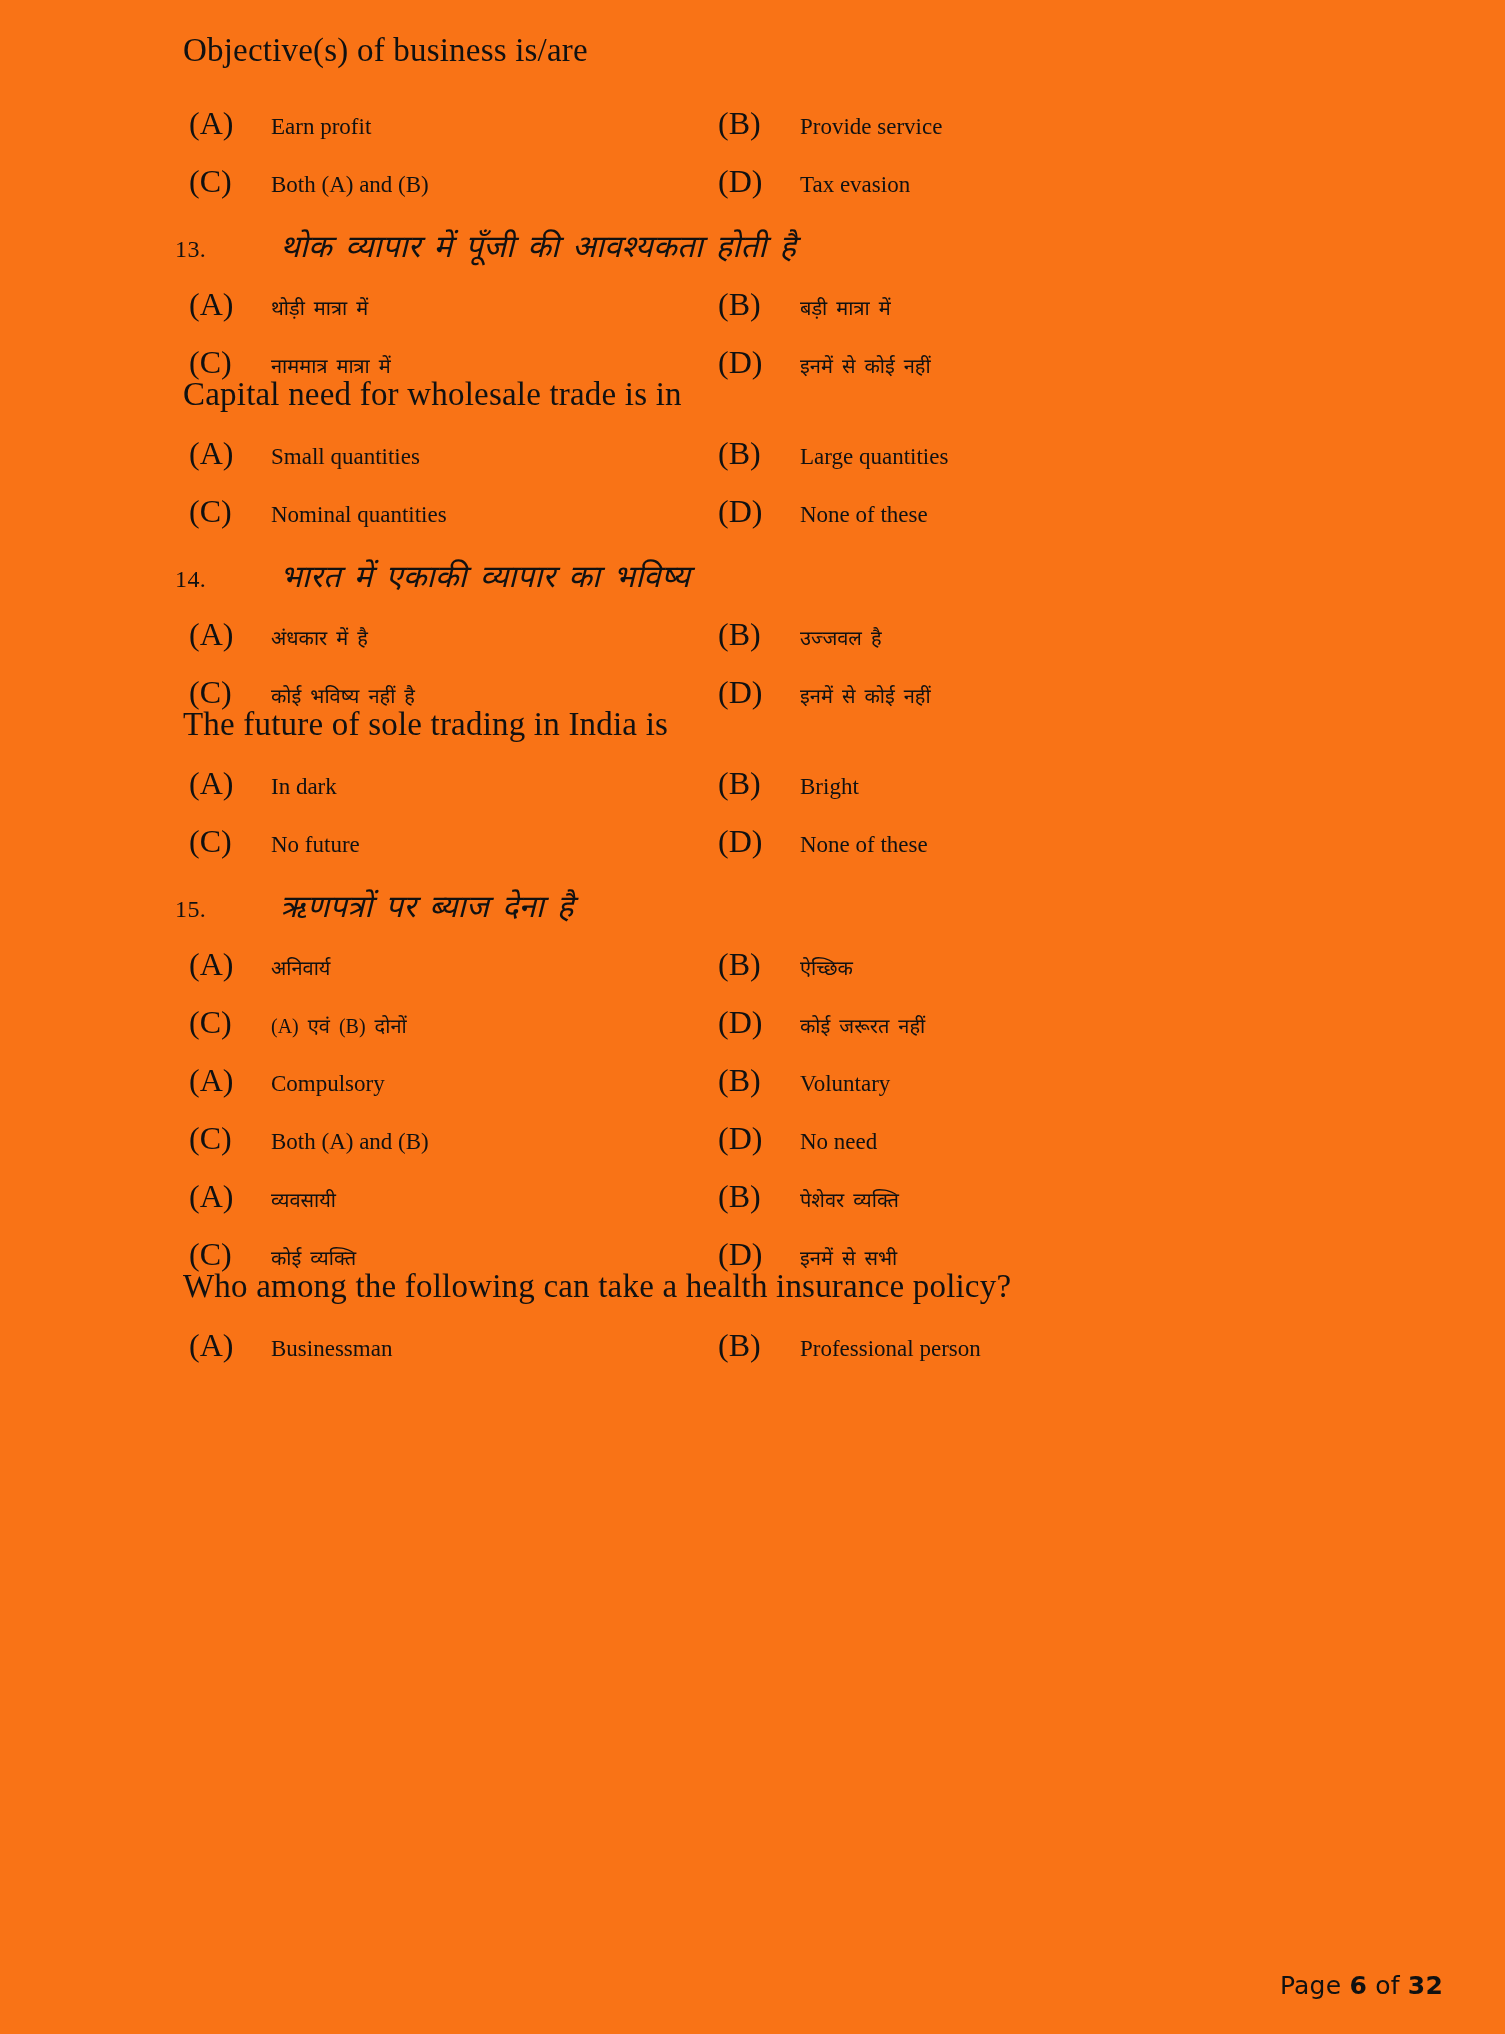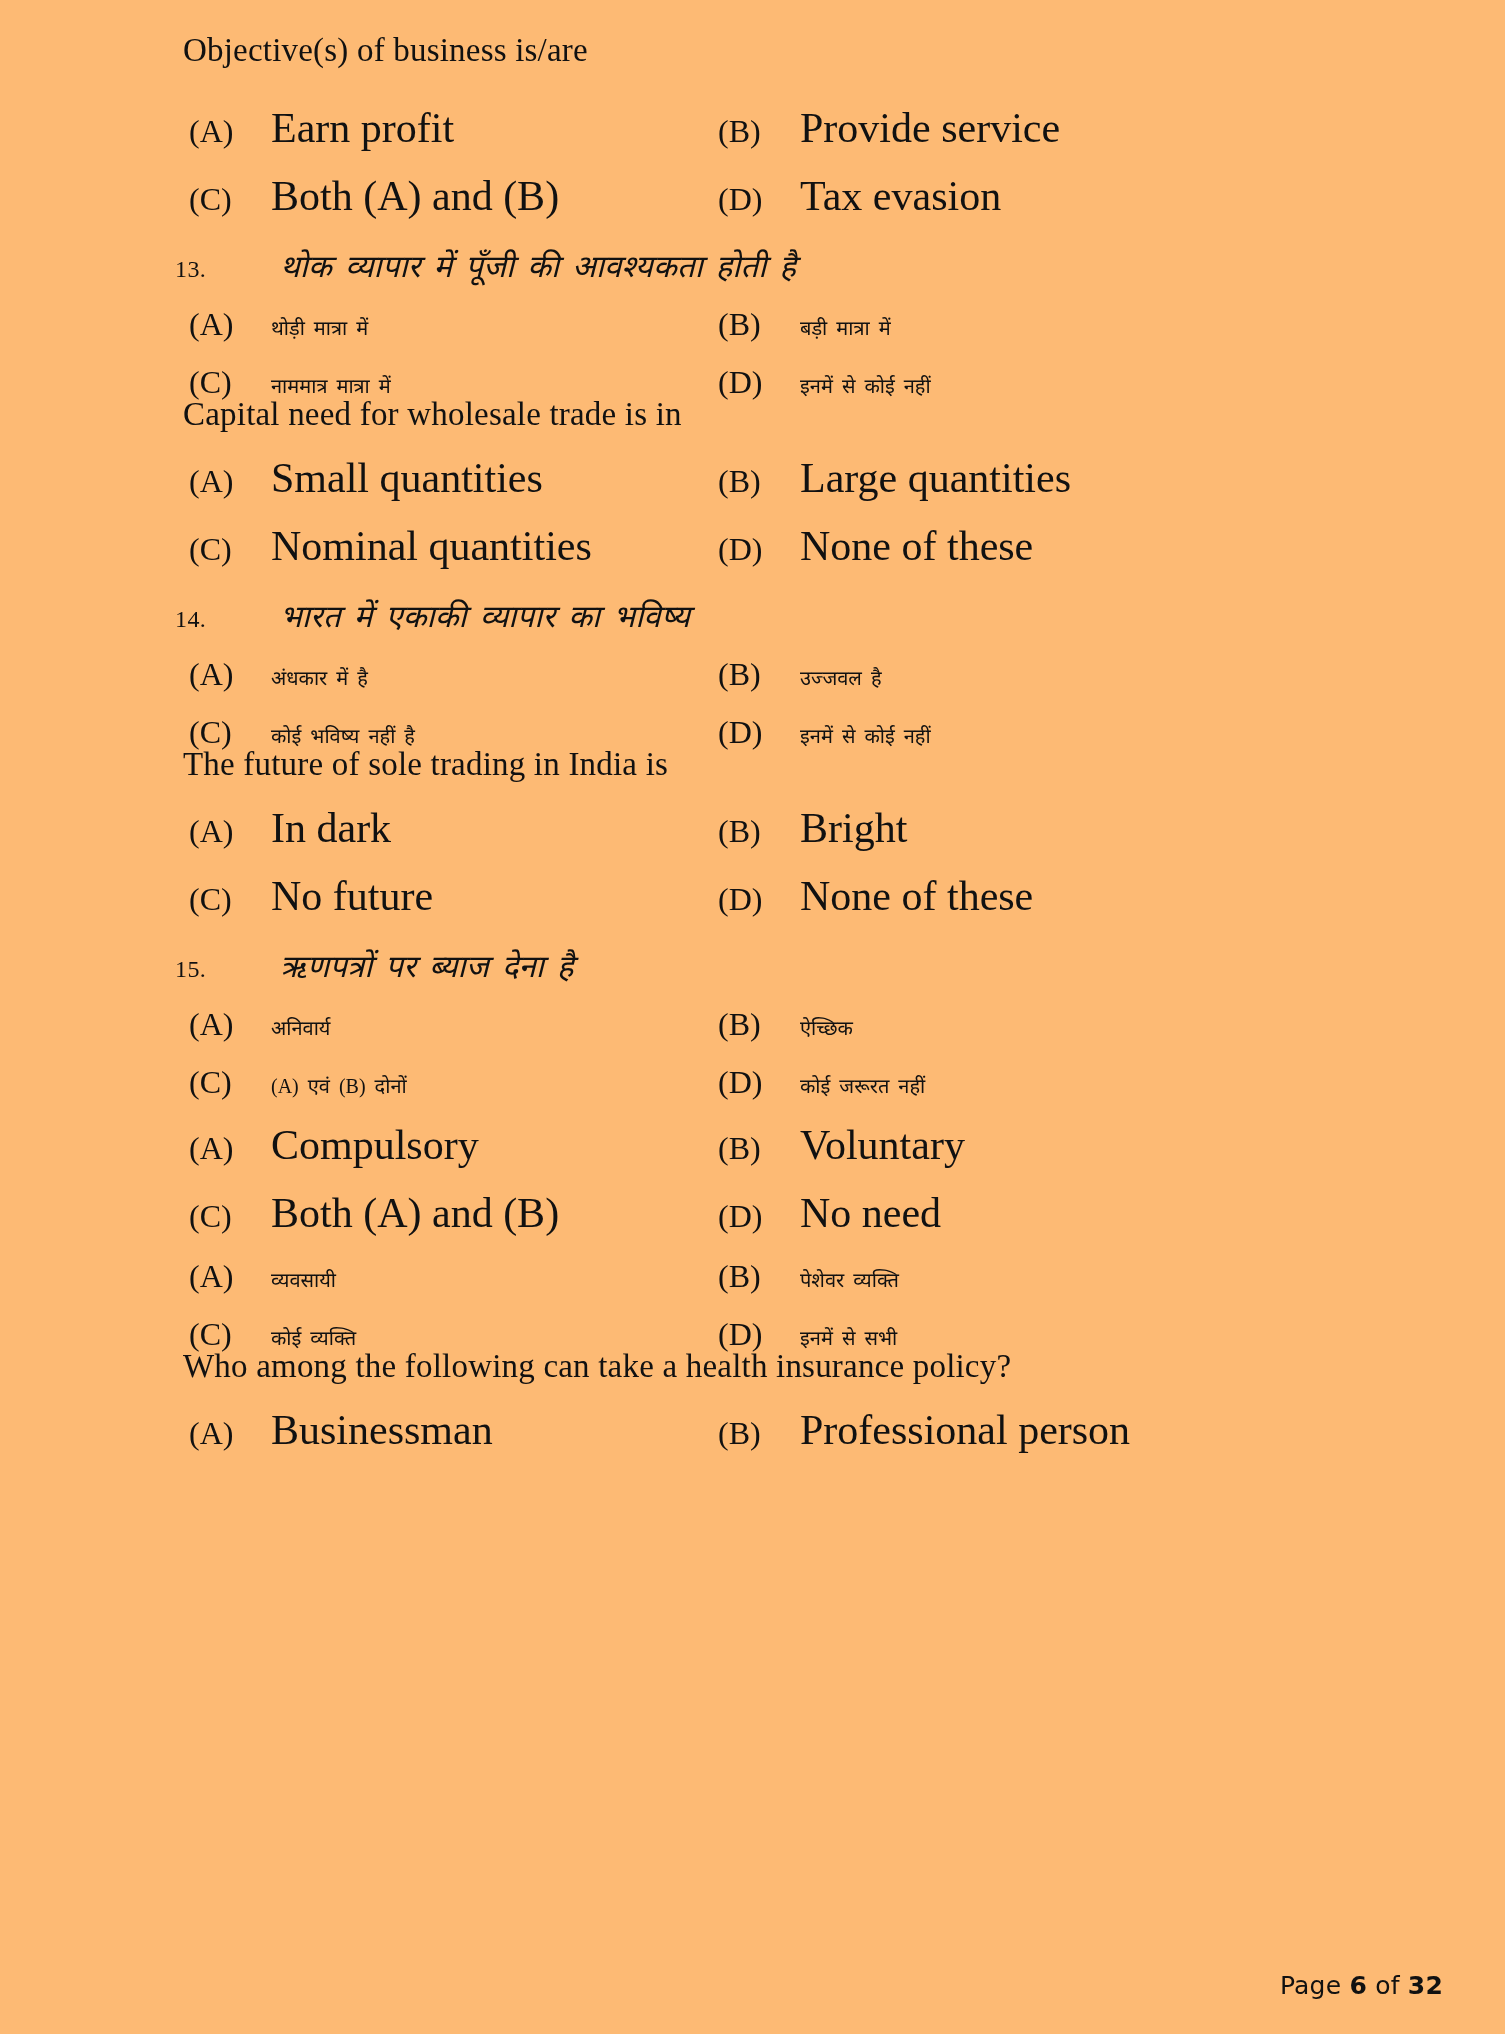--- a/index.html
+++ b/index.html
@@ -12,21 +12,21 @@
     height: 2034px;
     position: relative;
     font-family: "Liberation Serif", "DejaVu Serif", serif;
     color: #111111;
     overflow: hidden;
   }
 
   .page {
     position: absolute;
     inset: 0;
-    background: #fdba74;
+    background: #f97316;
     padding: 0;
   }
 
   .content {
     position: absolute;
     left: 175px;
     top: 34px;
     width: 1180px;
   }
 
@@ -74,21 +74,21 @@
   .opt.right { flex: 1 1 auto; padding-left: 4px; }
 
   .optlabel {
     width: 82px;
     flex: 0 0 82px;
     font-size: 32px;
     line-height: 1.0;
   }
 
   .optval-en {
-    font-size: 42px;
+    font-size: 23px;
     line-height: 1.0;
   }
   .optval-hi {
     font-size: 20px;
     line-height: 1.0;
     word-spacing: 4px;
   }
   .sp-l  { height: 40px; }
 
   .row-gap { margin-top: 26px; }

